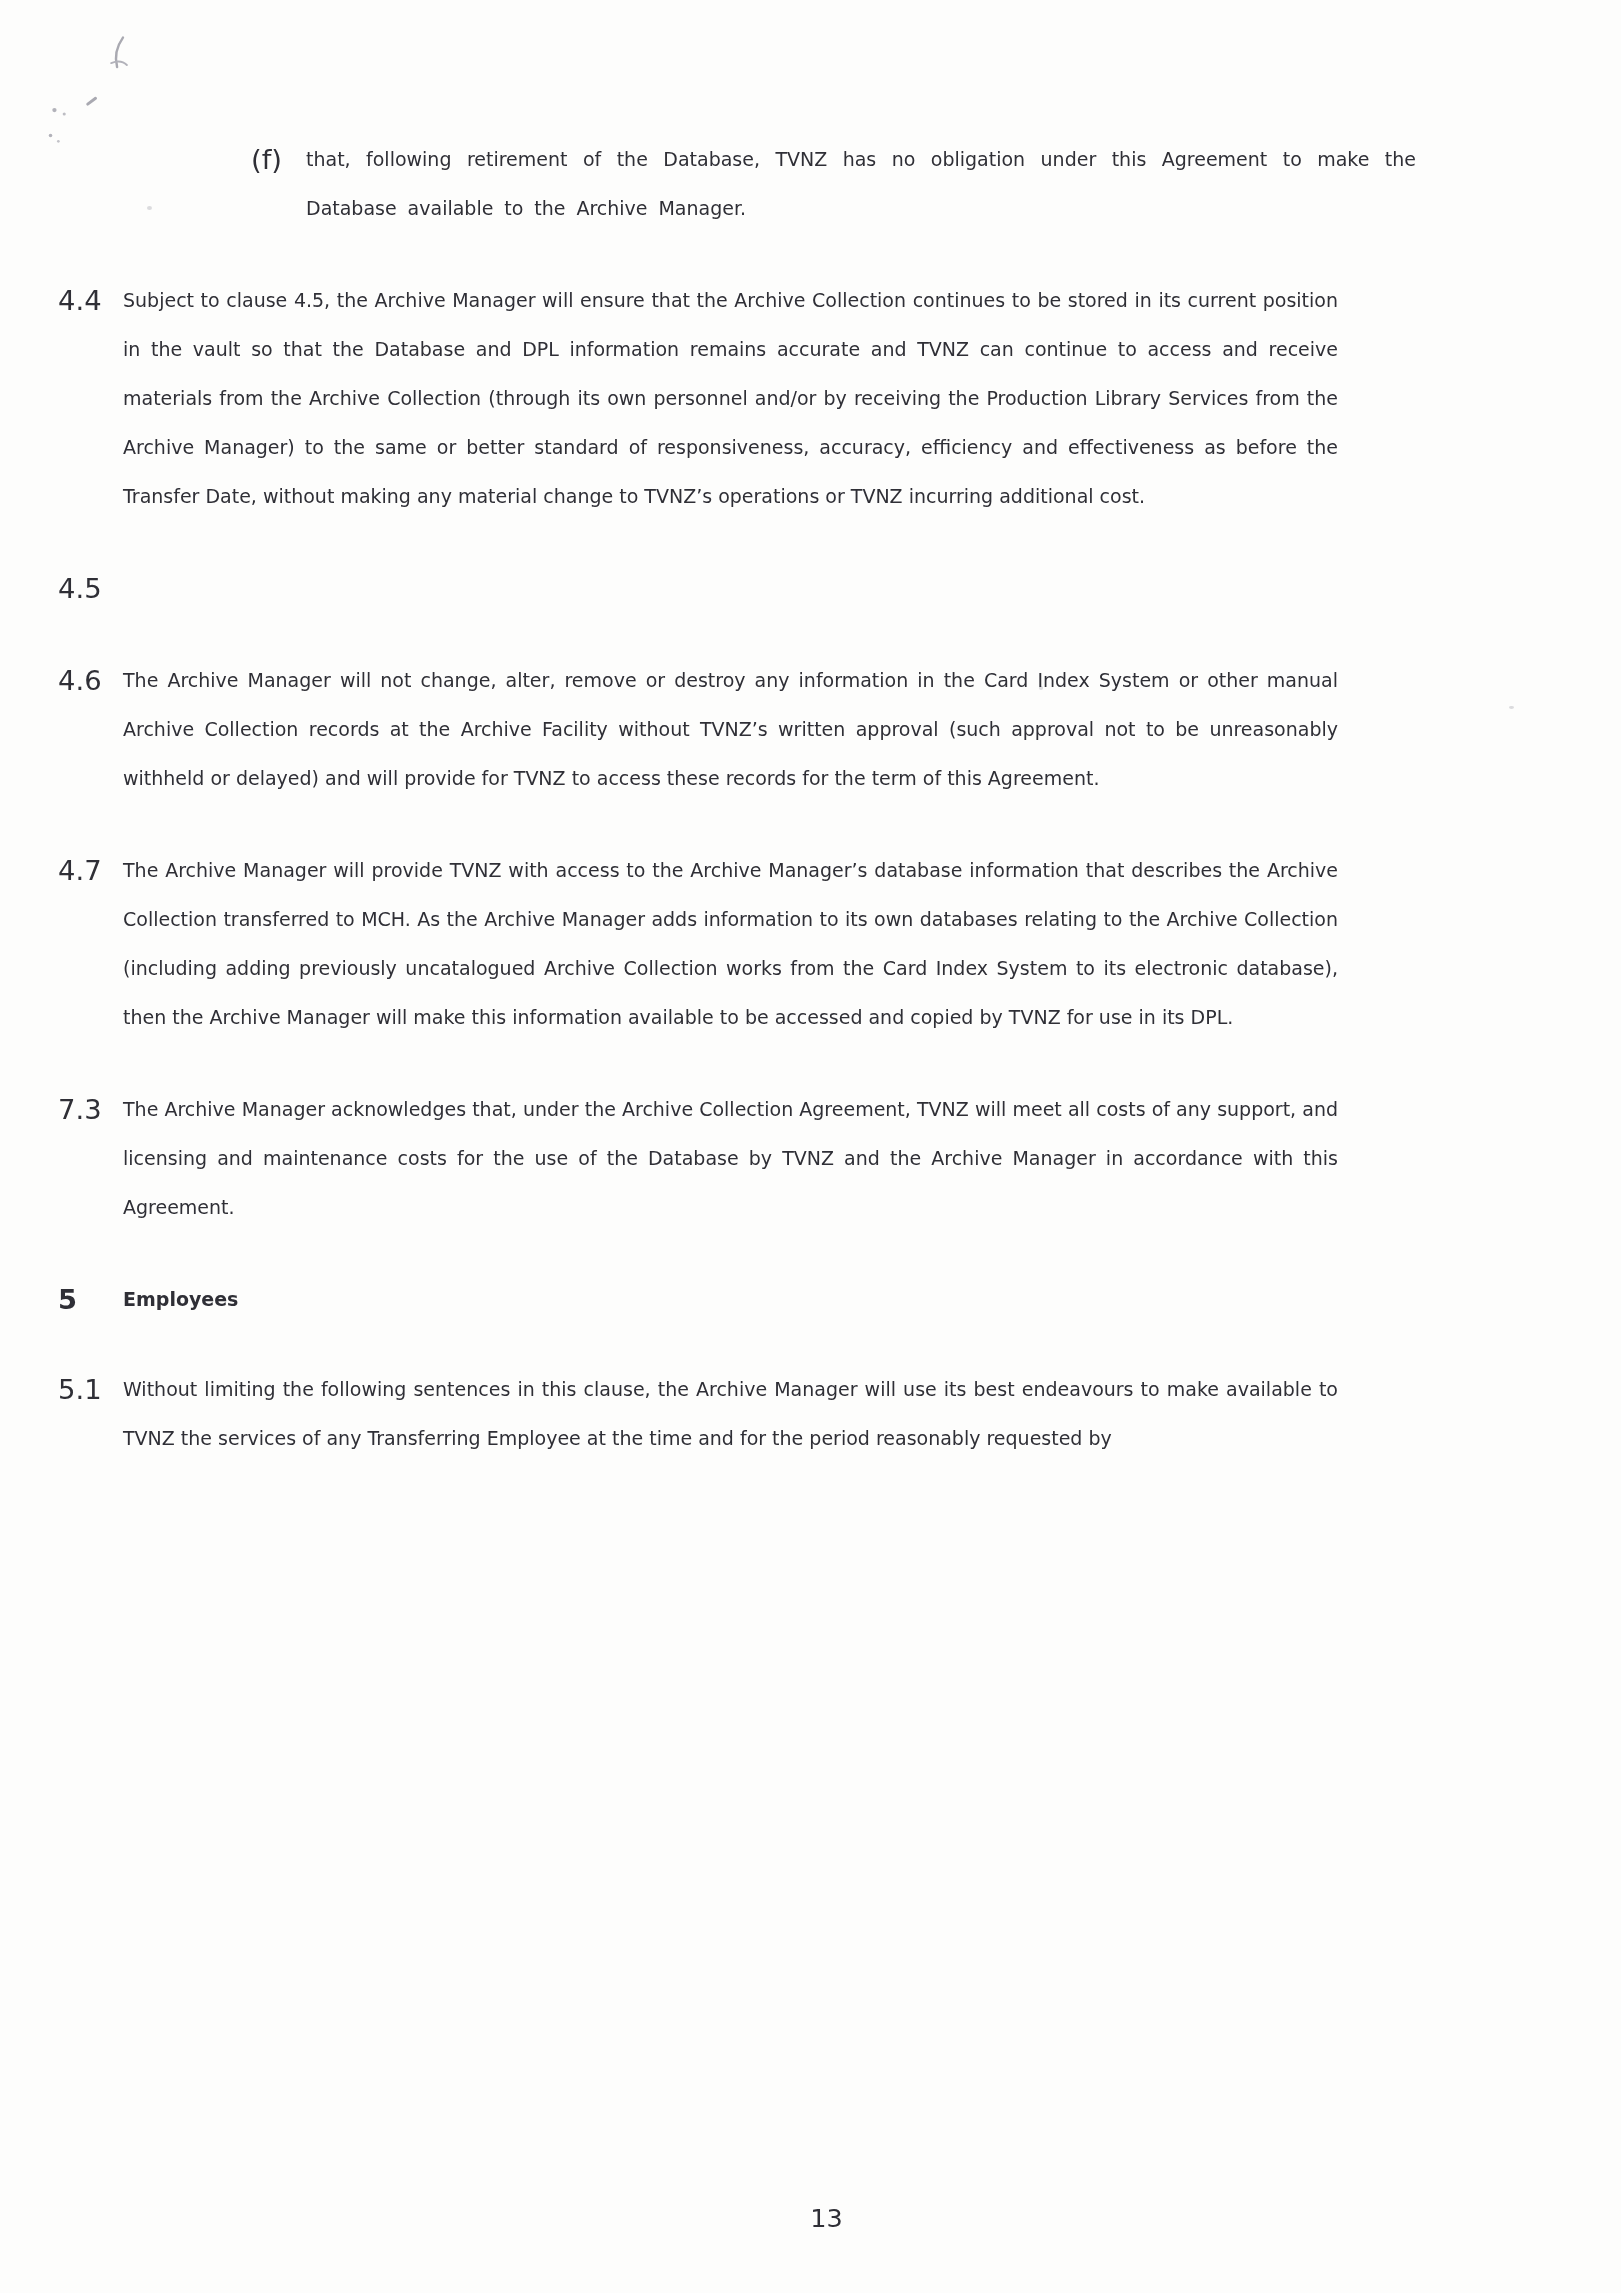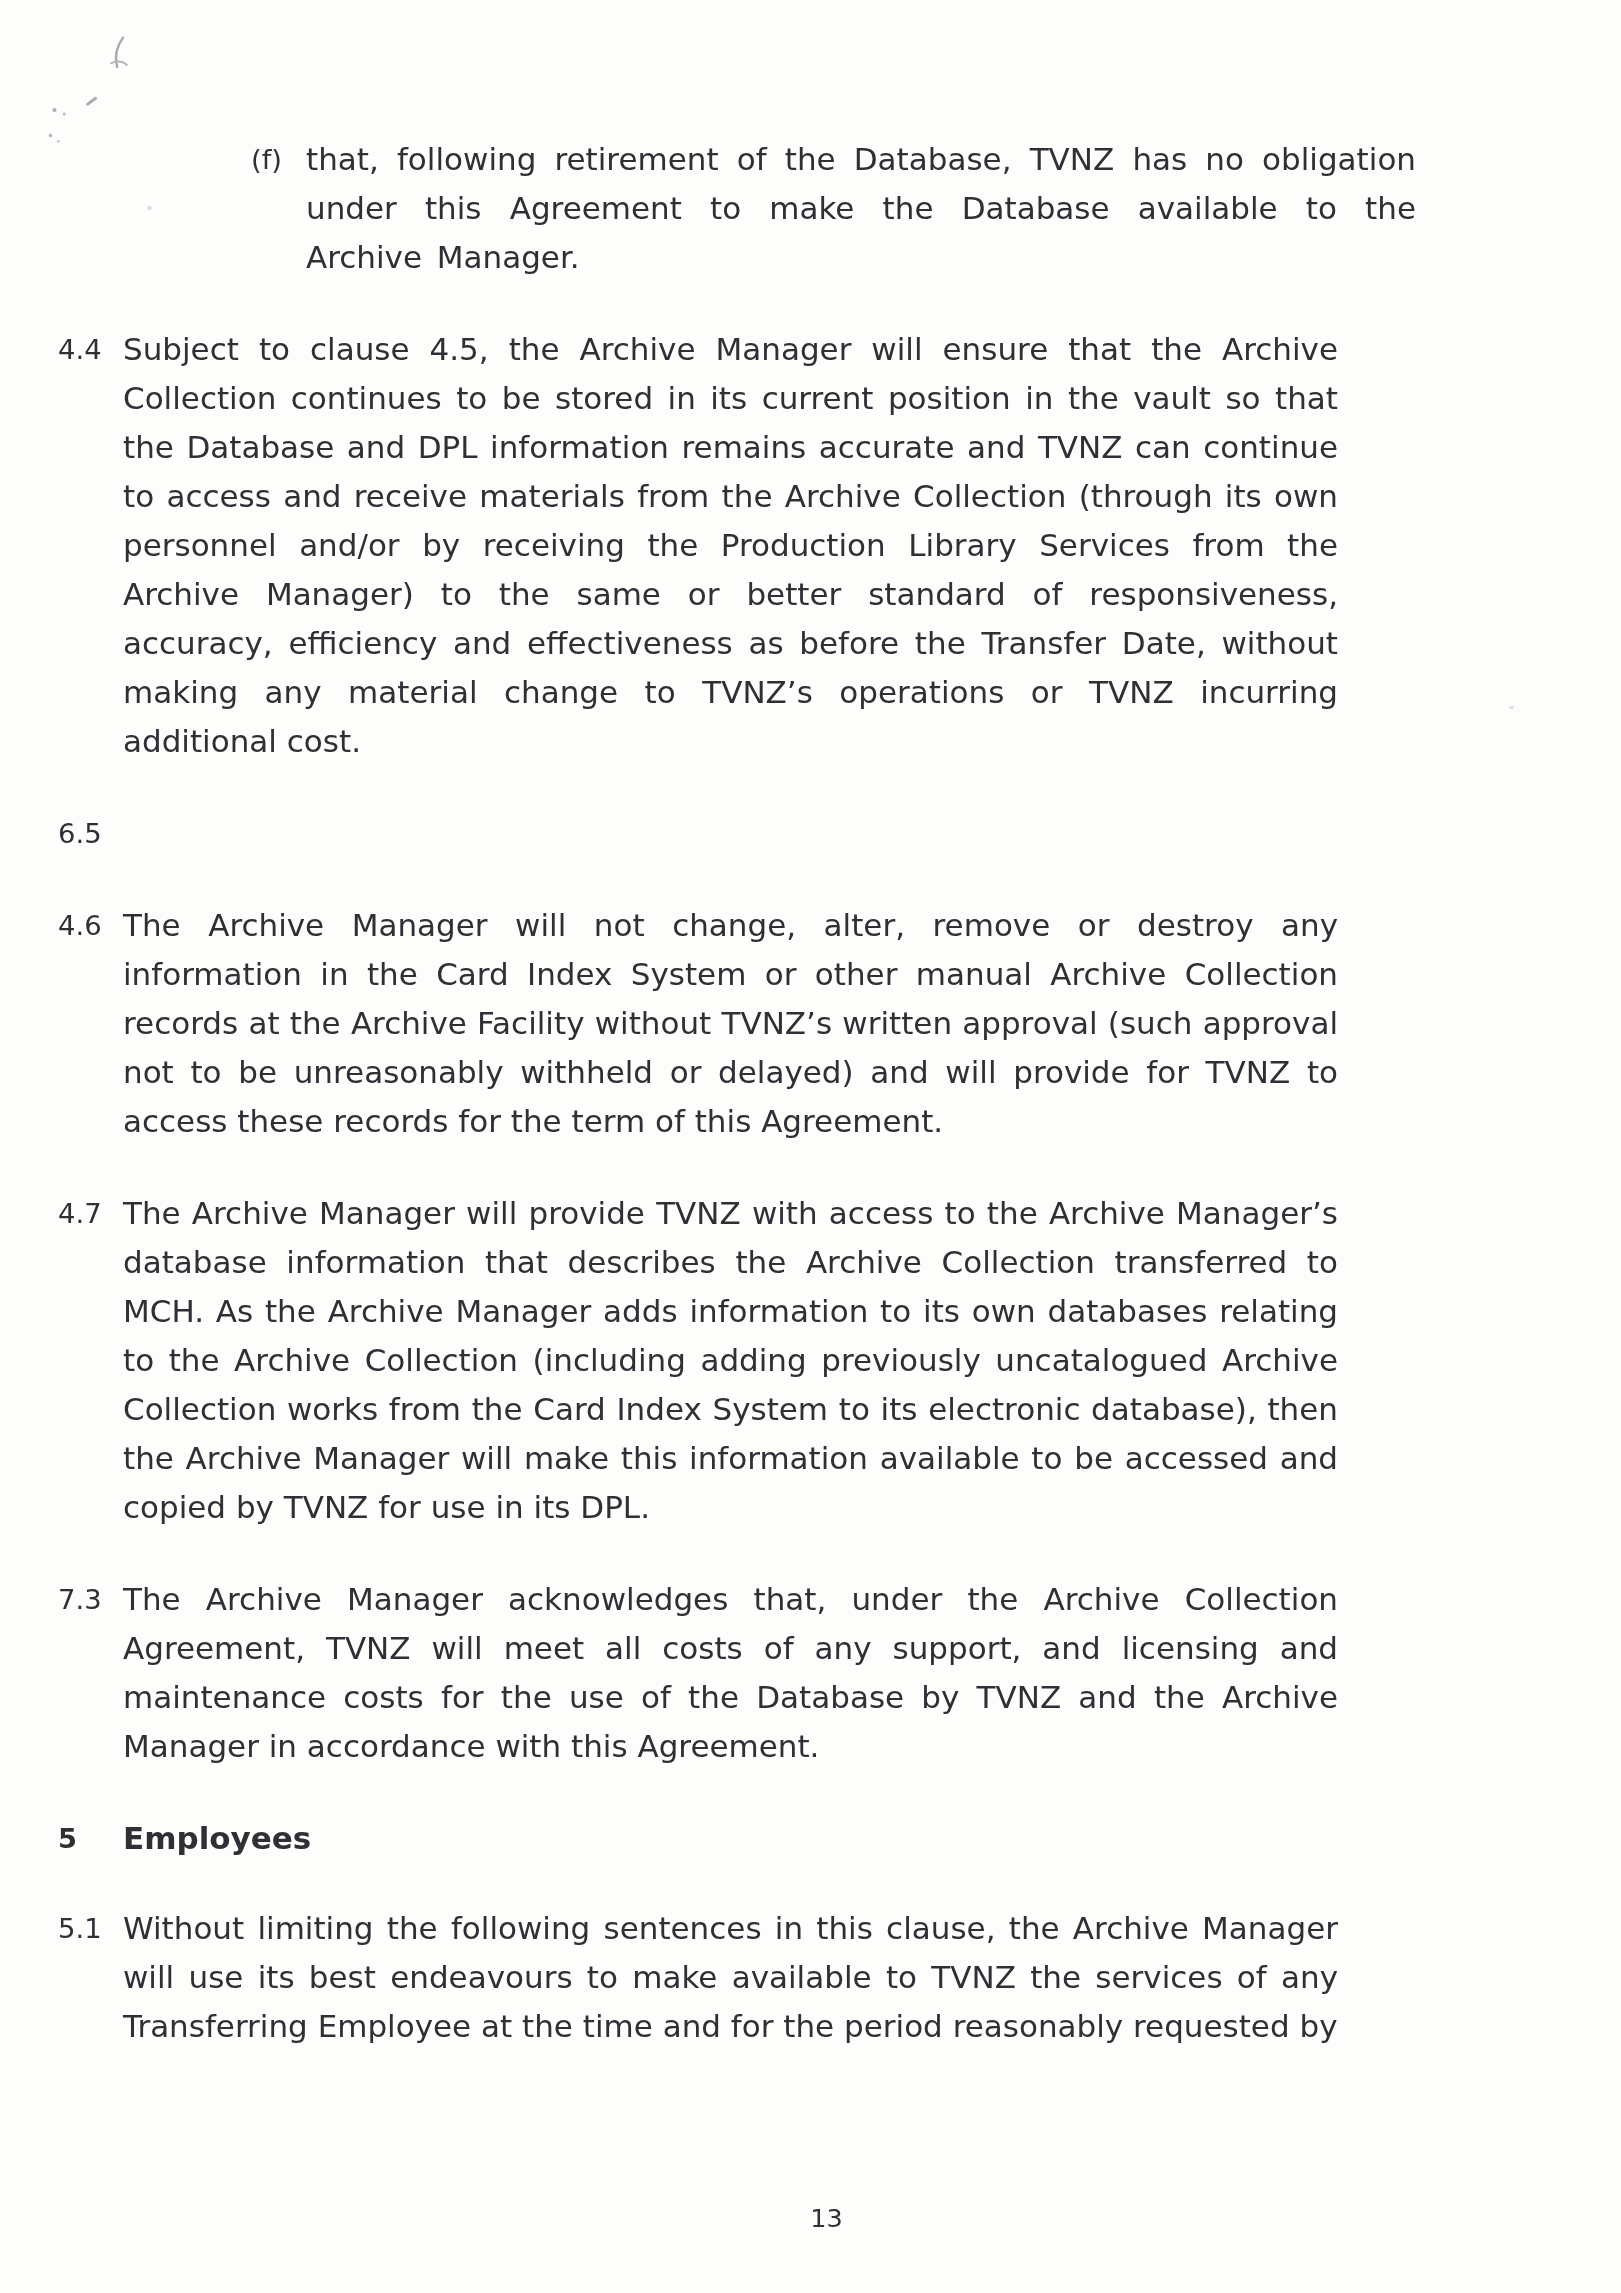--- a/index.html
+++ b/index.html
@@ -35,21 +35,21 @@
   }
   .label {
     flex: 0 0 auto;
     font-size: 27.4px;
     line-height: 49px;
   }
   .clause-label { margin-left: 58px; width: 65px; }
   .sub-label    { margin-left: 251px; width: 55px; }
   .text {
     margin: 0;
-    font-size: 31px;
+    font-size: 19px;
     line-height: 49px;
     text-align: justify;
     hyphens: none;
   }
   .clause-text { width: 1215px; }
   .sub-text    { width: 1110px; word-spacing: 4.9px; }
   .heading-block { margin-bottom: 41px; }
   .heading-block .label,
   .heading-block .text { font-weight: bold; text-align: left; }
   .page-number {
@@ -93,21 +93,21 @@
       <span class="label sub-label">(f)</span>
       <p class="text sub-text">that, following retirement of the Database, TVNZ has no obligation under this Agreement to make the Database available to the Archive Manager.</p>
     </div>
 
     <div class="block">
       <span class="label clause-label">4.4</span>
       <p class="text clause-text">Subject to clause 4.5, the Archive Manager will ensure that the Archive Collection continues to be stored in its current position in the vault so that the Database and DPL information remains accurate and TVNZ can continue to access and receive materials from the Archive Collection (through its own personnel and/or by receiving the Production Library Services from the Archive Manager) to the same or better standard of responsiveness, accuracy, efficiency and effectiveness as before the Transfer Date, without making any material change to TVNZ’s operations or TVNZ incurring additional cost.</p>
     </div>
 
     <div class="block">
-      <span class="label clause-label">6.5</span>
+      <span class="label clause-label">4.5</span>
     </div>
 
     <div class="block">
       <span class="label clause-label">4.6</span>
       <p class="text clause-text">The Archive Manager will not change, alter, remove or destroy any information in the Card Index System or other manual Archive Collection records at the Archive Facility without TVNZ’s written approval (such approval not to be unreasonably withheld or delayed) and will provide for TVNZ to access these records for the term of this Agreement.</p>
     </div>
 
     <div class="block">
       <span class="label clause-label">4.7</span>
       <p class="text clause-text">The Archive Manager will provide TVNZ with access to the Archive Manager’s database information that describes the Archive Collection transferred to MCH. As the Archive Manager adds information to its own databases relating to the Archive Collection (including adding previously uncatalogued Archive Collection works from the Card Index System to its electronic database), then the Archive Manager will make this information available to be accessed and copied by TVNZ for use in its DPL.</p>

